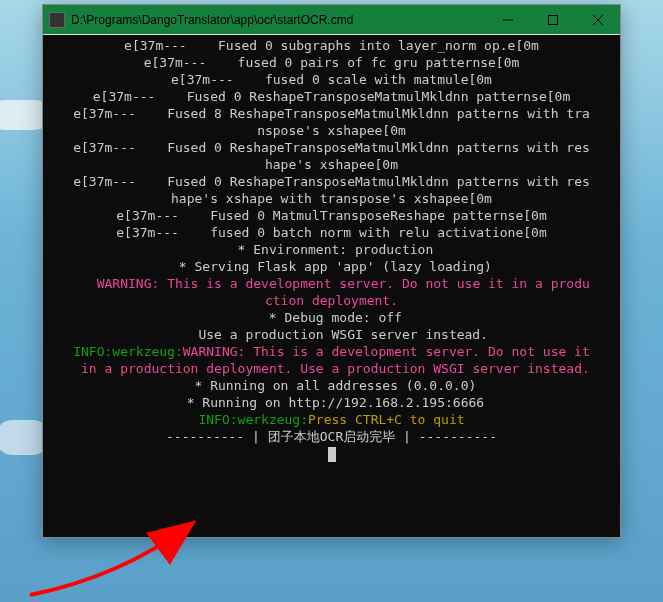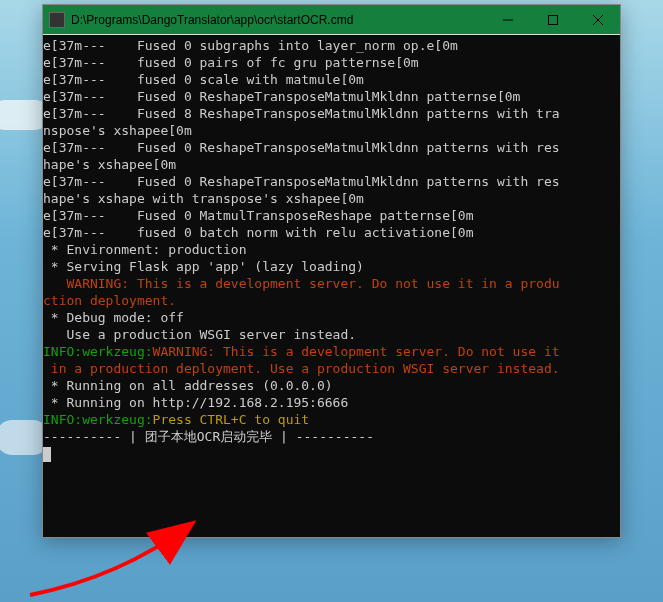--- a/index.html
+++ b/index.html
@@ -48,29 +48,30 @@
     .win-buttons { display: flex; }
     .win-btn {
       width: 45px; height: 30px;
       display: flex; align-items: center; justify-content: center;
       font-size: 14px;
       cursor: pointer;
     }
     .terminal {
       flex: 1;
       background: #0c0c0c;
-      padding: 2px 0;
+      padding: 2px 12px;
       font-family: "Consolas", "SimSun", monospace;
       font-size: 13px;
       line-height: 17px;
       overflow: hidden;
       position: relative;
+      text-align: center;
     }
     .line { white-space: pre; color: #cccccc; }
-    .red { color: #c2410c; }
+    .red { color: #ec4899; }
     .yellow { color: #c19c00; margin-top: 28px; }
     .green { color: #13a10e; }
     .white { color: #cccccc; }
     .cursor {
       display: inline-block;
       width: 8px; height: 15px;
       background: #cccccc;
       vertical-align: bottom;
     }
     .arrow {

